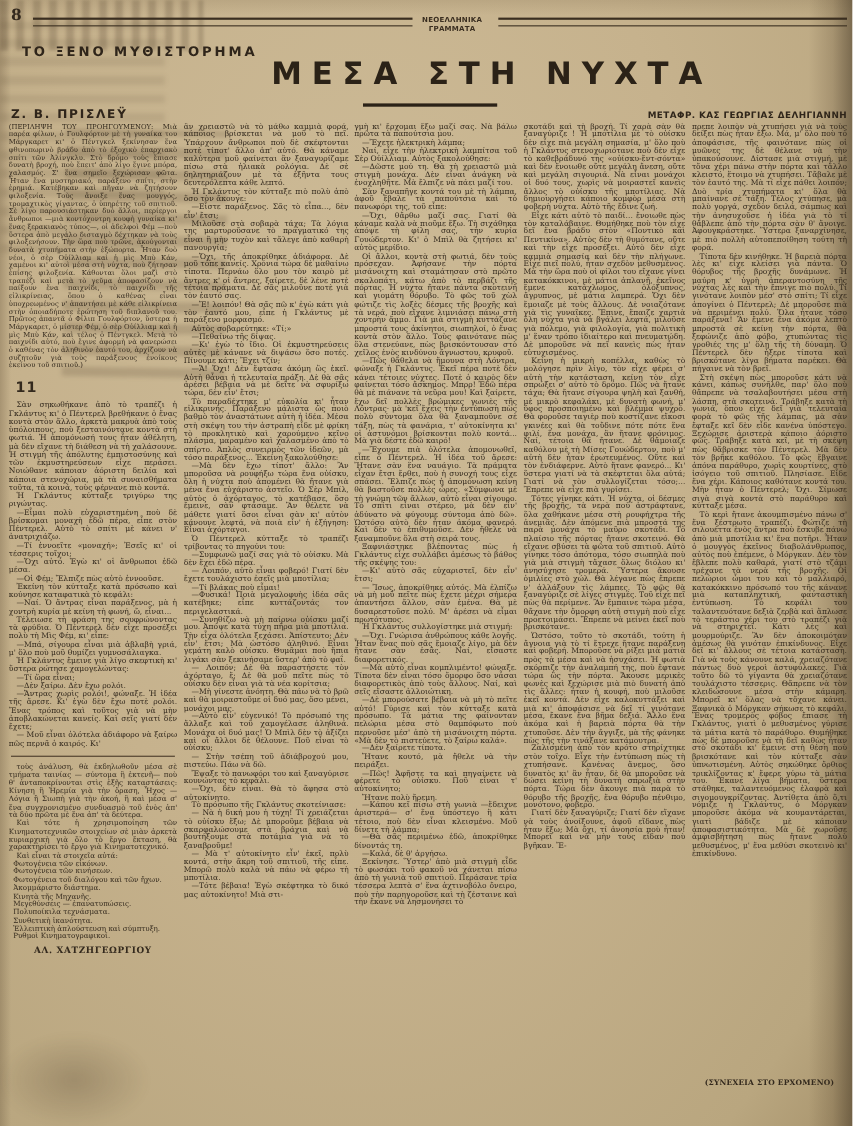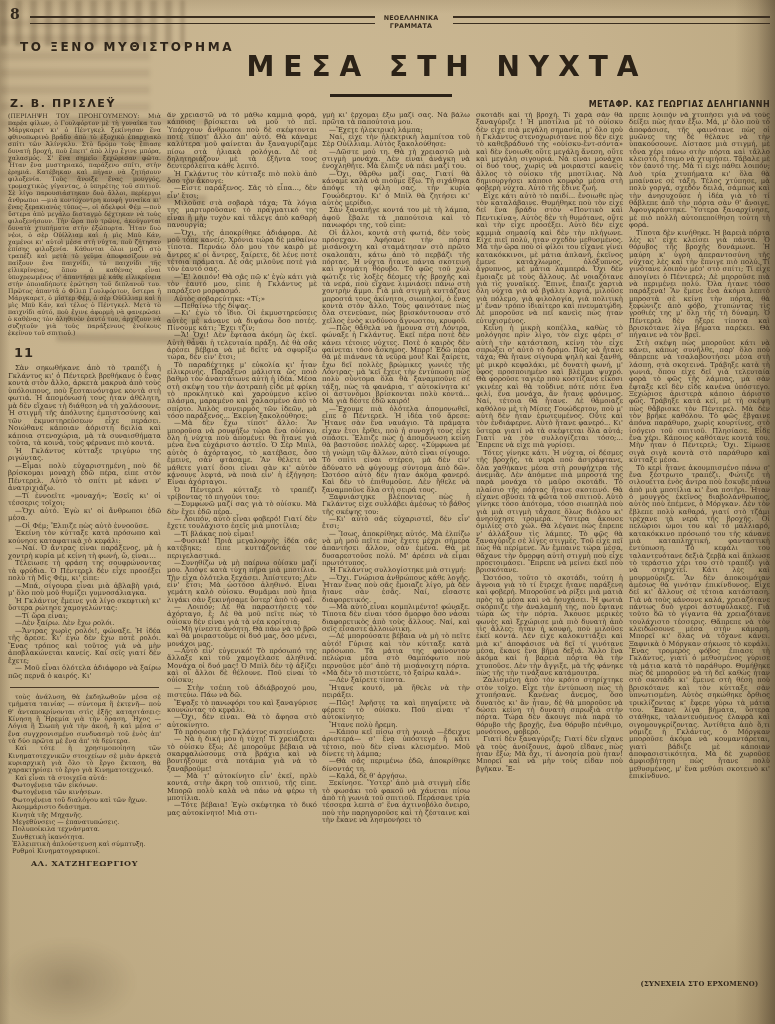--- a/index.html
+++ b/index.html
@@ -160,22 +160,22 @@
       <p>Τὸ πρόσωπο τῆς Γκλάντυς σκοτείνιασε:</p>
       <p>— Νὰ ἡ δική μου ἡ τύχη! Τί χρειάζεται τὸ οὐίσκυ ἔξω; Δὲ μποροῦμε βέβαια νὰ σκαρφαλώσουμε στὰ βράχια καὶ νὰ βουτήξουμε στὰ ποτάμια γιὰ νὰ τὸ ξαναβροῦμε!</p>
       <p>— Μὰ τ' αὐτοκίνητο εἶν' ἐκεῖ, πολὺ κοντά, στὴν ἄκρη τοῦ σπιτιοῦ, τῆς εἶπε. Μπορῶ πολὺ καλὰ νὰ πάω νὰ φέρω τὴ μποτίλια.</p>
       <p>—Τότε βέβαια! Ἐγὼ σκέφτηκα τὸ δικό μας αὐτοκίνητο! Μιὰ στι-</p>
     </div>
   <div class="col bodycol" id="col3">
       <p>γμὴ κι' ἔρχομαι ἔξω μαζί σας. Νὰ βάλω πρῶτα τὰ παπούτσια μου.</p>
       <p>—Ἔχετε ἠλεκτρικὴ λάμπα;</p>
       <p>Ναί, εἶχε τὴν ἠλεκτρικὴ λαμπίτσα τοῦ Σὲρ Οὐίλλιαμ. Αὐτὸς ξακολούθησε:</p>
       <p>—Δῶστε μού τη. Θὰ τὴ χρειαστῶ μιὰ στιγμὴ μονάχα. Δὲν εἶναι ἀνάγκη νὰ ἐνοχληθῆτε. Μὰ ἔλπιζε νὰ πάει μαζί του.</p>
+      <p>Σὰν ξαναπῆγε κοντά του μὲ τὴ λάμπα, ἀφοῦ ἔβαλε τὰ παπούτσια καὶ τὸ πανωφόρι της, τοῦ εἶπε:</p>
       <p>—Ὄχι, θἄρθω μαζί σας. Γιατί θὰ κάναμε καλὰ νὰ πιοῦμε ἔξω. Τὴ σιχάθηκα ἀπόψε τὴ φίλη σας, τὴν κυρία Γουώδερτον. Κι' ὁ Μπὶλ θὰ ζητήσει κι' αὐτὸς μερίδιο.</p>
-      <p>Σὰν ξαναπῆγε κοντά του μὲ τὴ λάμπα, ἀφοῦ ἔβαλε τὰ παπούτσια καὶ τὸ πανωφόρι της, τοῦ εἶπε:</p>
       <p>Οἱ ἄλλοι, κοντὰ στὴ φωτιά, δὲν τοὺς πρόσεχαν. Ἀφήσανε τὴν πόρτα μισάνοιχτη καὶ σταμάτησαν στὸ πρῶτο σκαλοπάτι, κάτω ἀπὸ τὸ περβάζι τῆς πόρτας. Ἡ νύχτα ἤτανε πάντα σκοτεινὴ καὶ γιομάτη θόρυβο. Τὸ φῶς τοῦ χὼλ φώτιζε τὶς λοξὲς δέσμες τῆς βροχῆς καὶ τὰ νερά, ποὺ εἴχανε λιμνιάσει πάνω στὴ χοντρὴν ἄμμο. Γιὰ μιὰ στιγμὴ κυττάζανε μπροστά τους ἀκίνητοι, σιωπηλοί, ὁ ἕνας κοντὰ στὸν ἄλλο. Τοὺς φαινότανε πὼς ὅλα στενεύανε, πὼς βρισκόντουσαν στὸ χεῖλος ἑνὸς κινδύνου ἄγνωστου, κρυφοῦ.</p>
       <p>—Πῶς θἄθελα νὰ ἤμουνα στὴ Λόντρα, φώναξε ἡ Γκλάντυς. Ἐκεῖ πέρα ποτὲ δὲν κάνει τέτοιες νύχτες. Ποτὲ ὁ καιρὸς δὲν φαίνεται τόσο ἄσκημος. Μπρρ! Ἐδῶ πέρα θὰ μὲ πιάνανε τὰ νεῦρα μου! Καὶ ξαίρετε, ἔχω δεῖ πολλὲς βρώμικες γωνιὲς τῆς Λόντρας· μὰ 'κεῖ ἔχεις τὴν ἐντύπωση πὼς πολὺ σύντομα ὅλα θὰ ξαναμποῦνε σὲ τάξη, πὼς τὰ φανάρια, τ' αὐτοκίνητα κι' οἱ ἀστυνόμοι βρίσκονται πολὺ κοντά... Μὰ γιὰ δέστε ἐδῶ καιρό!</p>
       <p>—Ἔχουμε πιὰ ὁλότελα ἀπομονωθεῖ, εἶπε ὁ Πέντερελ. Ἡ ἰδέα τοῦ ἄρεσε: Ἤτανε σὰν ἕνα ναυάγιο. Τὰ πράματα εἶχαν ἔτσι ἔρθει, ποὺ ἡ συνοχή τους εἶχε σπάσει. Ἔλπιζε πὼς ἡ ἀπομόνωση κείνη θὰ βαστοῦσε πολλὲς ὧρες. «Σύμφωνα μὲ τὴ γνώμη τῶν ἄλλων, αὐτὸ εἶναι σίγουρο. Τὸ σπίτι εἶναι στέρεο, μὰ δὲν εἶν' ἀδύνατο νὰ φύγουμε σύντομα ἀπὸ δῶ». Ὡστόσο αὐτὸ δὲν ἦταν ἀκόμα φανερό. Καὶ δὲν τὸ ἐπιθυμοῦσε. Δὲν ἤθελε νὰ ξαναμποῦνε ὅλα στὴ σειρά τους.</p>
       <p>Ξαφνιάστηκε βλέποντας πὼς ἡ Γκλάντυς εἶχε συλλάβει ἀμέσως τὸ βάθος τῆς σκέψης του:</p>
       <p>—Κι' αὐτὸ σᾶς εὐχαριστεῖ, δὲν εἶν' ἔτσι;</p>
       <p>— Ἴσως, ἀποκρίθηκε αὐτός. Μὰ ἐλπίζω νὰ μὴ μοῦ πεῖτε πὼς ἔχετε μέχρι σήμερα ἀπαντήσει ἄλλον, σὰν ἐμένα. Θὰ μὲ δυσαρεστοῦσε πολύ. Μ' ἀρέσει νὰ εἶμαι πρωτότυπος.</p>
       <p>Ἡ Γκλάντυς συλλογίστηκε μιὰ στιγμή:</p>
       <p>—Ὄχι. Γνώρισα ἀνθρώπους κάθε λογῆς. Ἦταν ἕνας ποὺ σᾶς ἔμοιαζε λίγο, μὰ δὲν ἤτανε σὰν ἐσᾶς. Ναί, εἴσαστε διαφορετικός.</p>
       <p>—Μὰ αὐτὸ εἶναι κομπλιμέντο! φώναξε. Τίποτα δὲν εἶναι τόσο ὄμορφο ὅσο νἆσαι διαφορετικὸς ἀπὸ τοὺς ἄλλους. Ναί, καὶ σεῖς εἴσαστε ἀλλοιώτικη.</p>
       <p>—Δὲ μπορούσατε βέβαια νὰ μὴ τὸ πεῖτε αὐτό! Γύρισε καὶ τὸν κύτταξε κατὰ πρόσωπο. Τὰ μάτια της φαίνονταν πελώρια μέσα στὸ θαμπόφωτο ποὺ περνοῦσε μέσ' ἀπὸ τὴ μισάνοιχτη πόρτα. «Μὰ δὲν τὸ πιστεύετε, τὸ ξαίρω καλά».</p>

